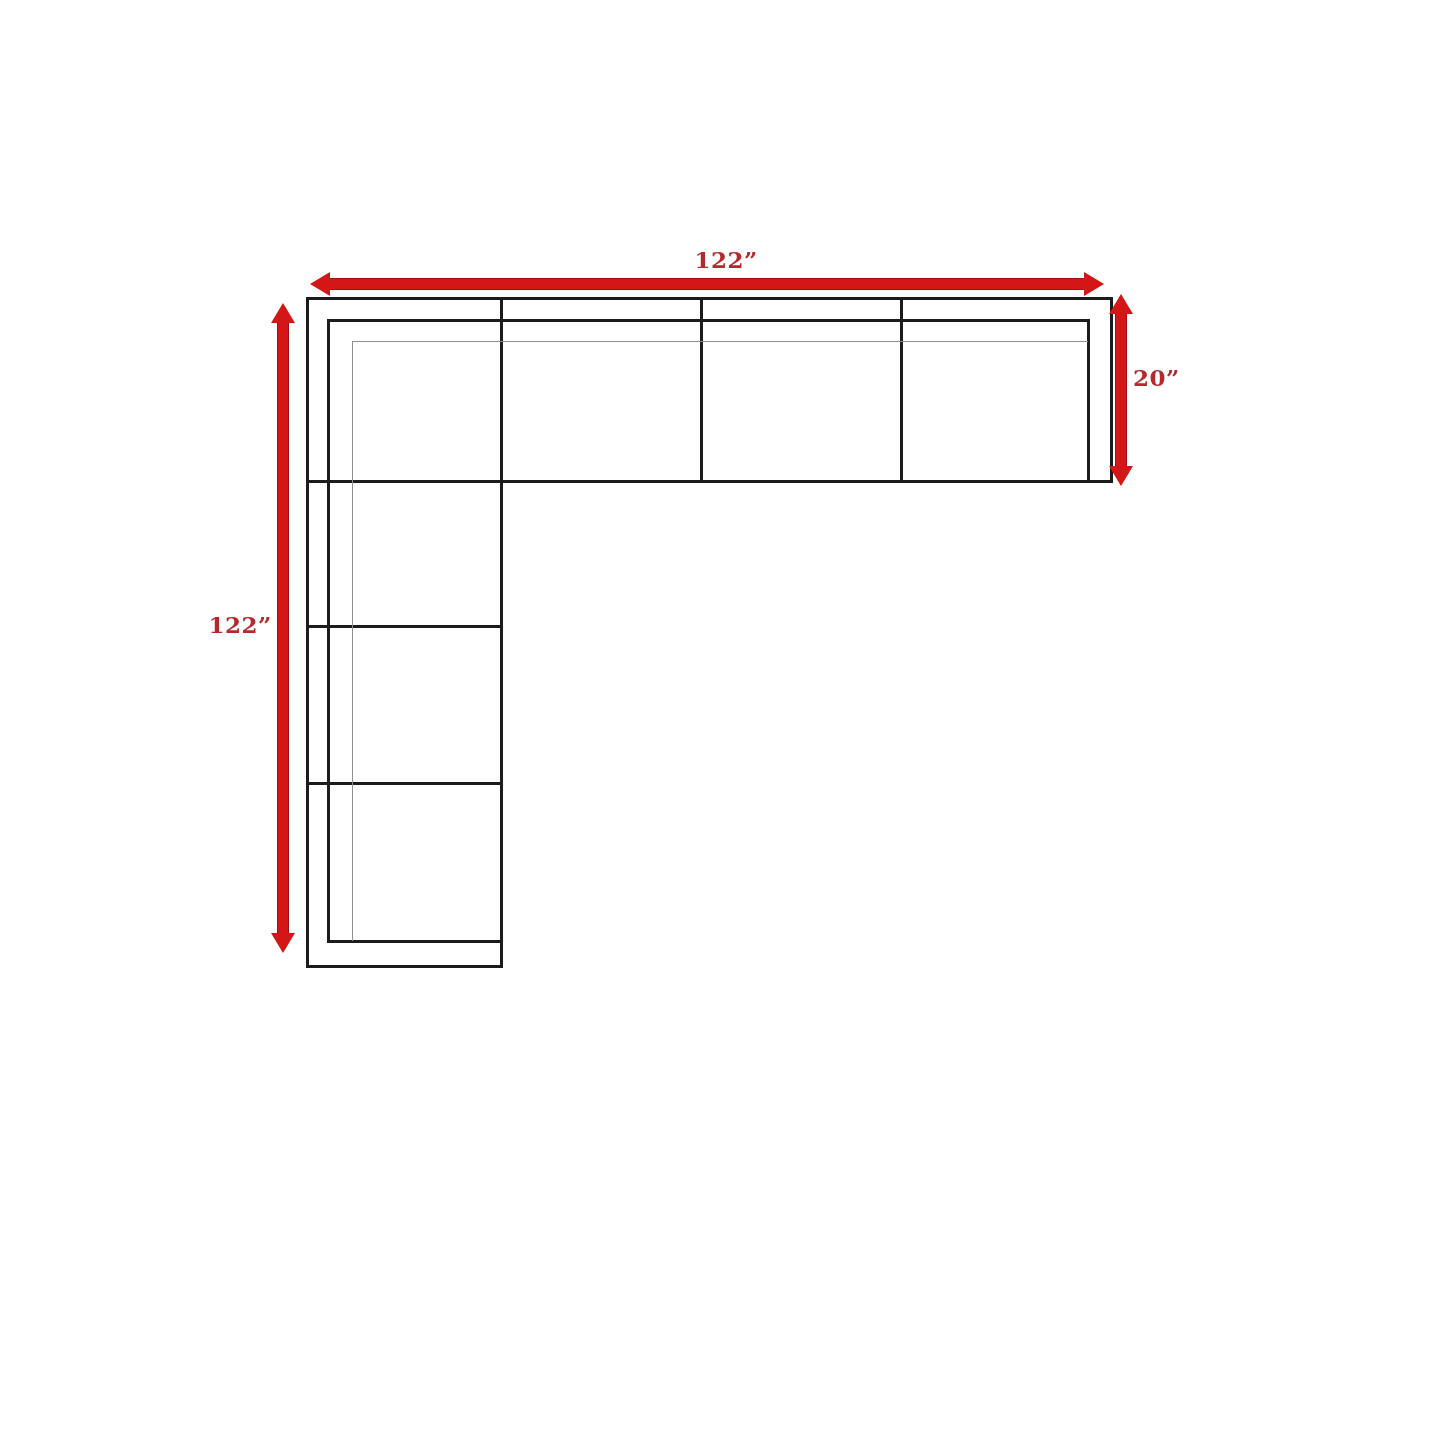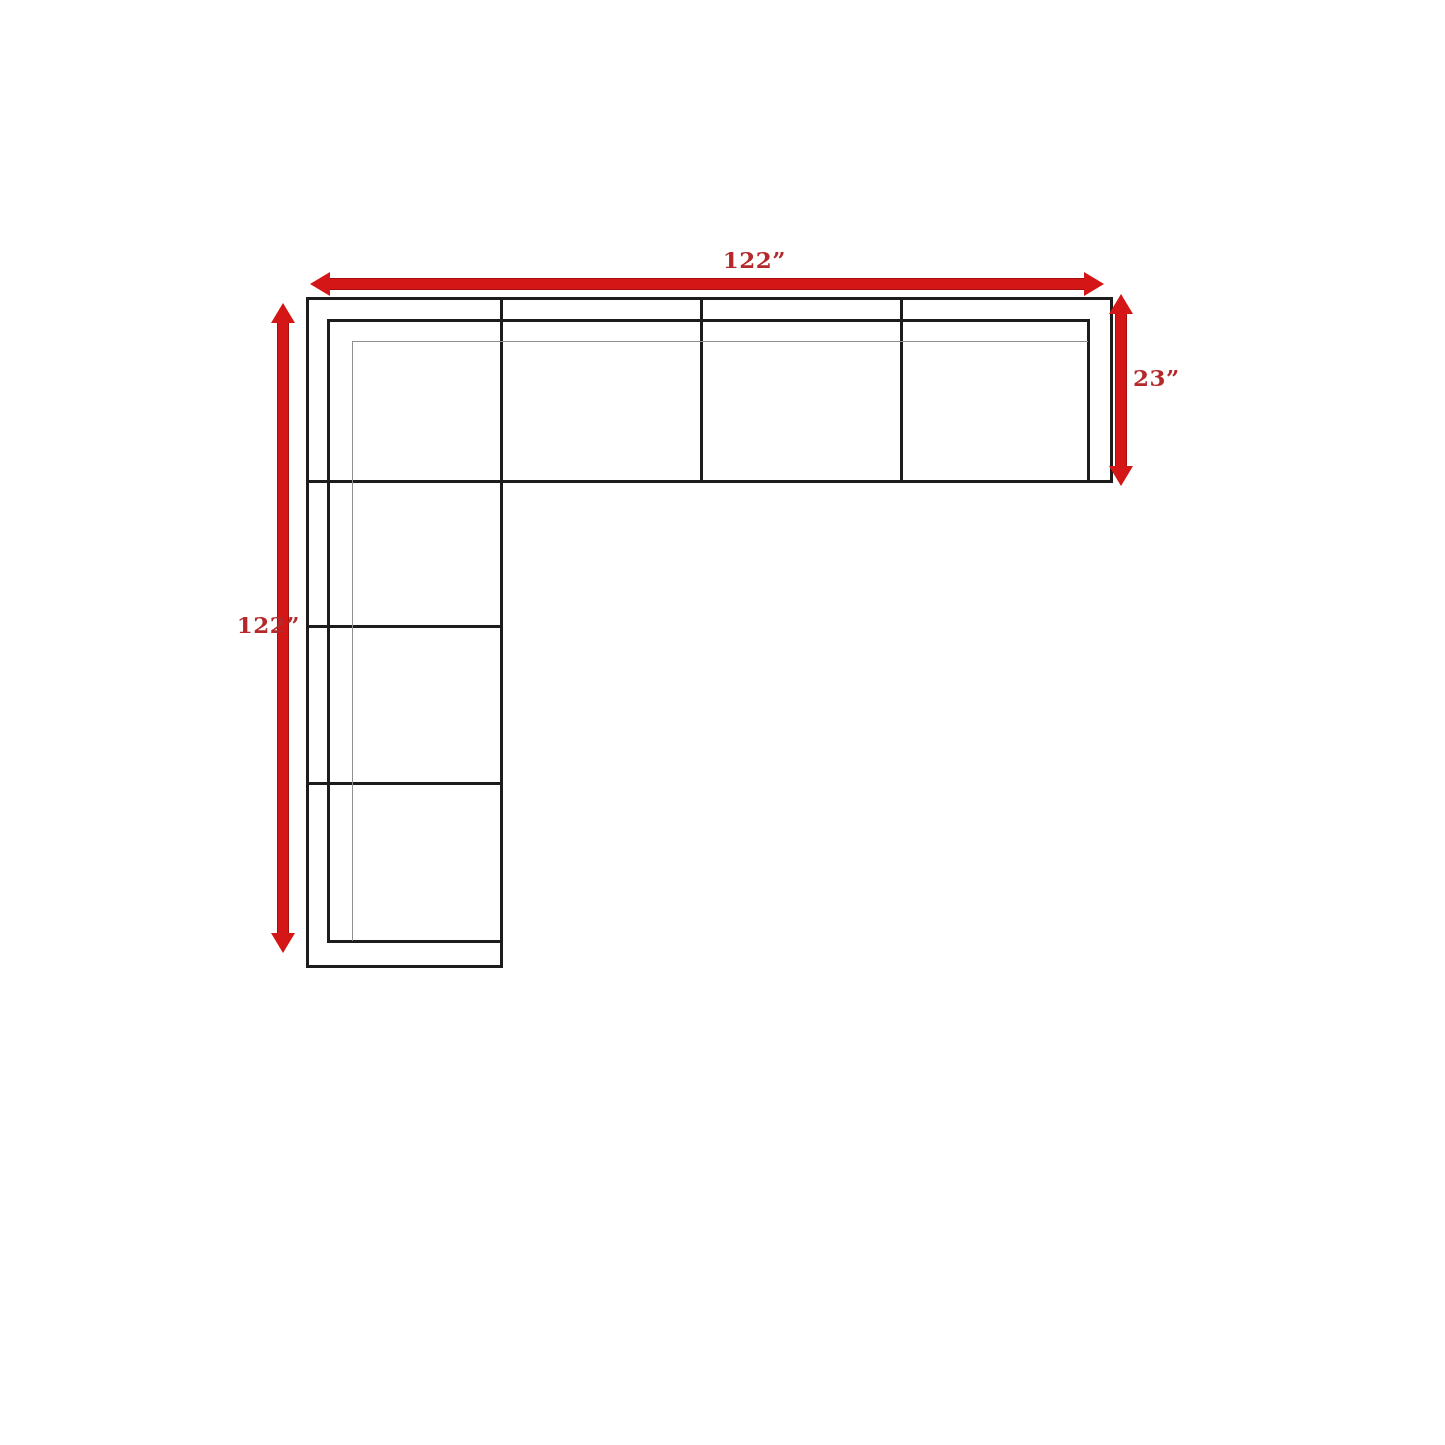--- a/index.html
+++ b/index.html
@@ -32,21 +32,21 @@
   .head{width:0;height:0;flex:0 0 auto;}
   .head.left {border-top:12px solid transparent;border-bottom:12px solid transparent;border-right:20px solid var(--c-arrow);}
   .head.right{border-top:12px solid transparent;border-bottom:12px solid transparent;border-left:20px solid var(--c-arrow);}
   .head.up   {border-left:12px solid transparent;border-right:12px solid transparent;border-bottom:20px solid var(--c-arrow);}
   .head.down {border-left:12px solid transparent;border-right:12px solid transparent;border-top:20px solid var(--c-arrow);}
   
   .dim-label{
     position:absolute;color:var(--c-label);
     font-weight:700;font-size:23px;line-height:1;letter-spacing:0.5px;
   }
-  .center{text-align:right;}
+  .center{text-align:center;}
 </style>
 </head>
 <body>
 
 <div class="canvas">
 
   <div class="ln" style="left:306px;top:297px;width:807px;height:3px;"></div>
   <div class="ln" style="left:1110px;top:297px;width:3px;height:186px;"></div>
   <div class="ln" style="left:306px;top:480px;width:807px;height:3px;"></div>
   <div class="ln" style="left:306px;top:297px;width:3px;height:671px;"></div>
@@ -71,21 +71,21 @@
     <span class="bar-h"></span>
     <span class="head right"></span>
   </div>
   <div class="dim-label center" style="left:666px;top:248px;width:120px;">122”</div>
 
   <div class="arrow v" style="left:1109px;top:294px;width:24px;height:192px;">
     <span class="head up"></span>
     <span class="bar-v"></span>
     <span class="head down"></span>
   </div>
-  <div class="dim-label" style="left:1133px;top:366px;">23”</div>
+  <div class="dim-label" style="left:1133px;top:366px;">20”</div>
 
   <div class="arrow v" style="left:271px;top:303px;width:24px;height:650px;">
     <span class="head up"></span>
     <span class="bar-v"></span>
     <span class="head down"></span>
   </div>
   <div class="dim-label center" style="left:180px;top:613px;width:120px;">122”</div>
 
 </div>
 

